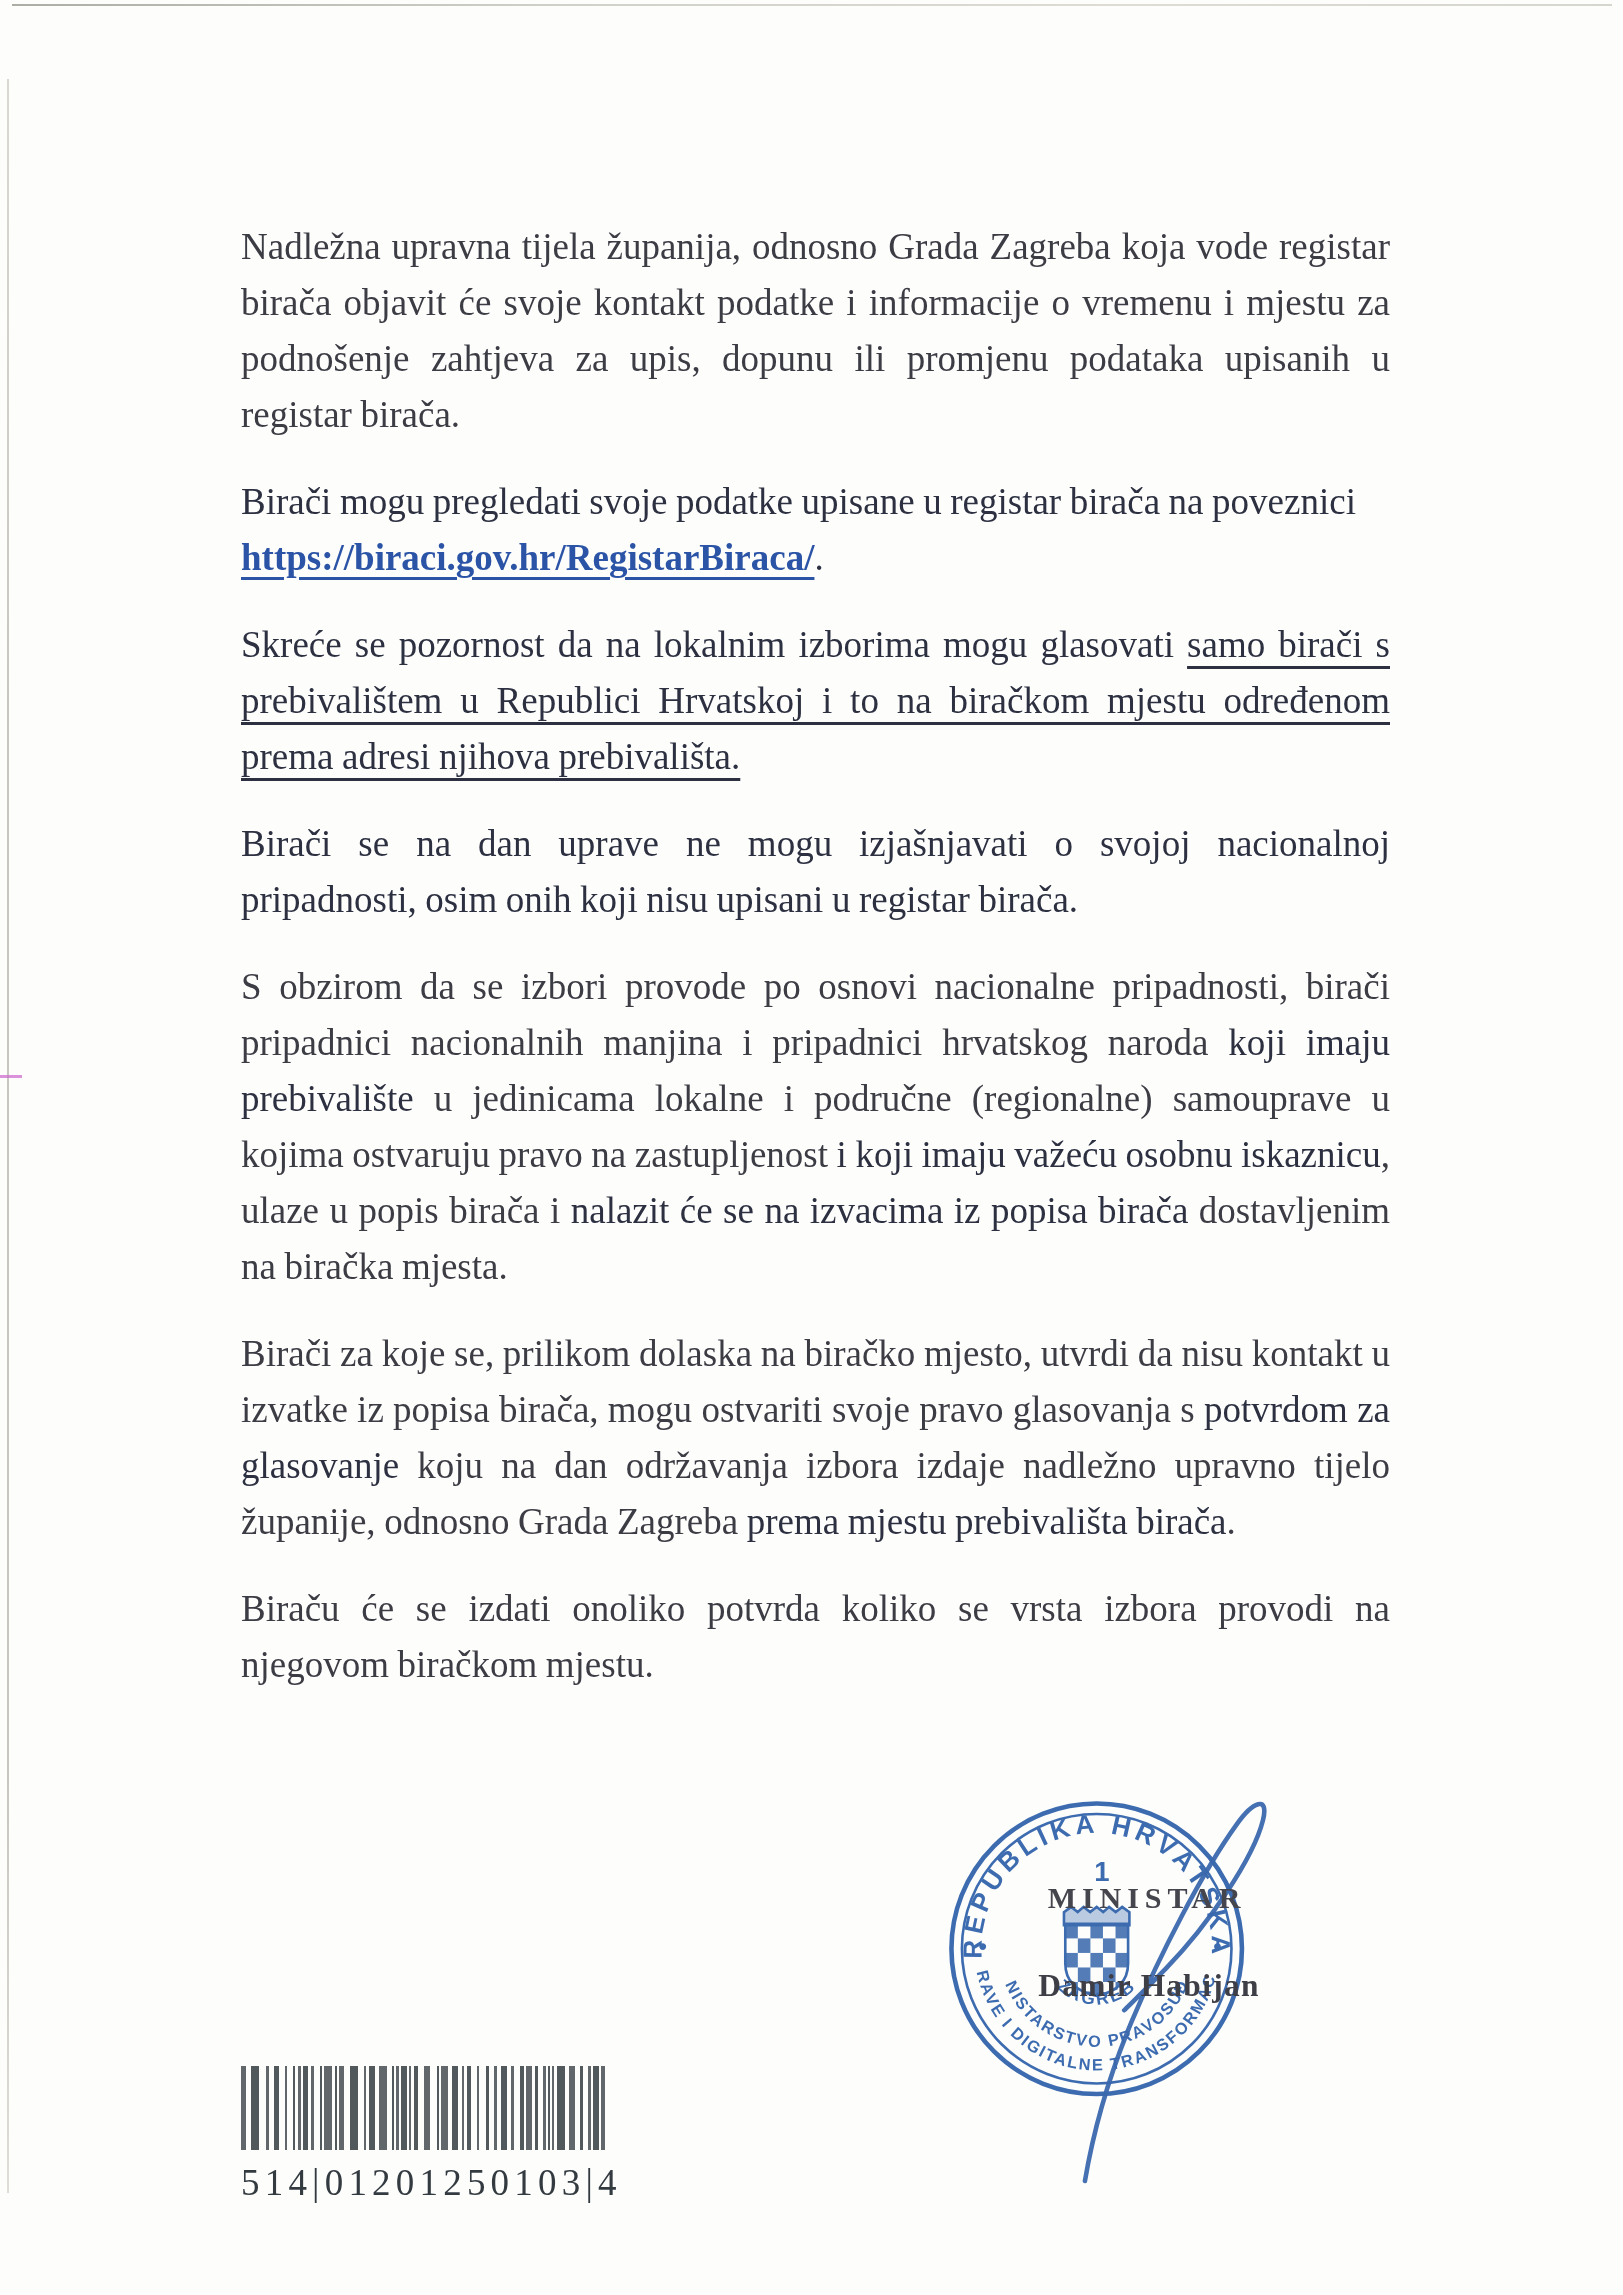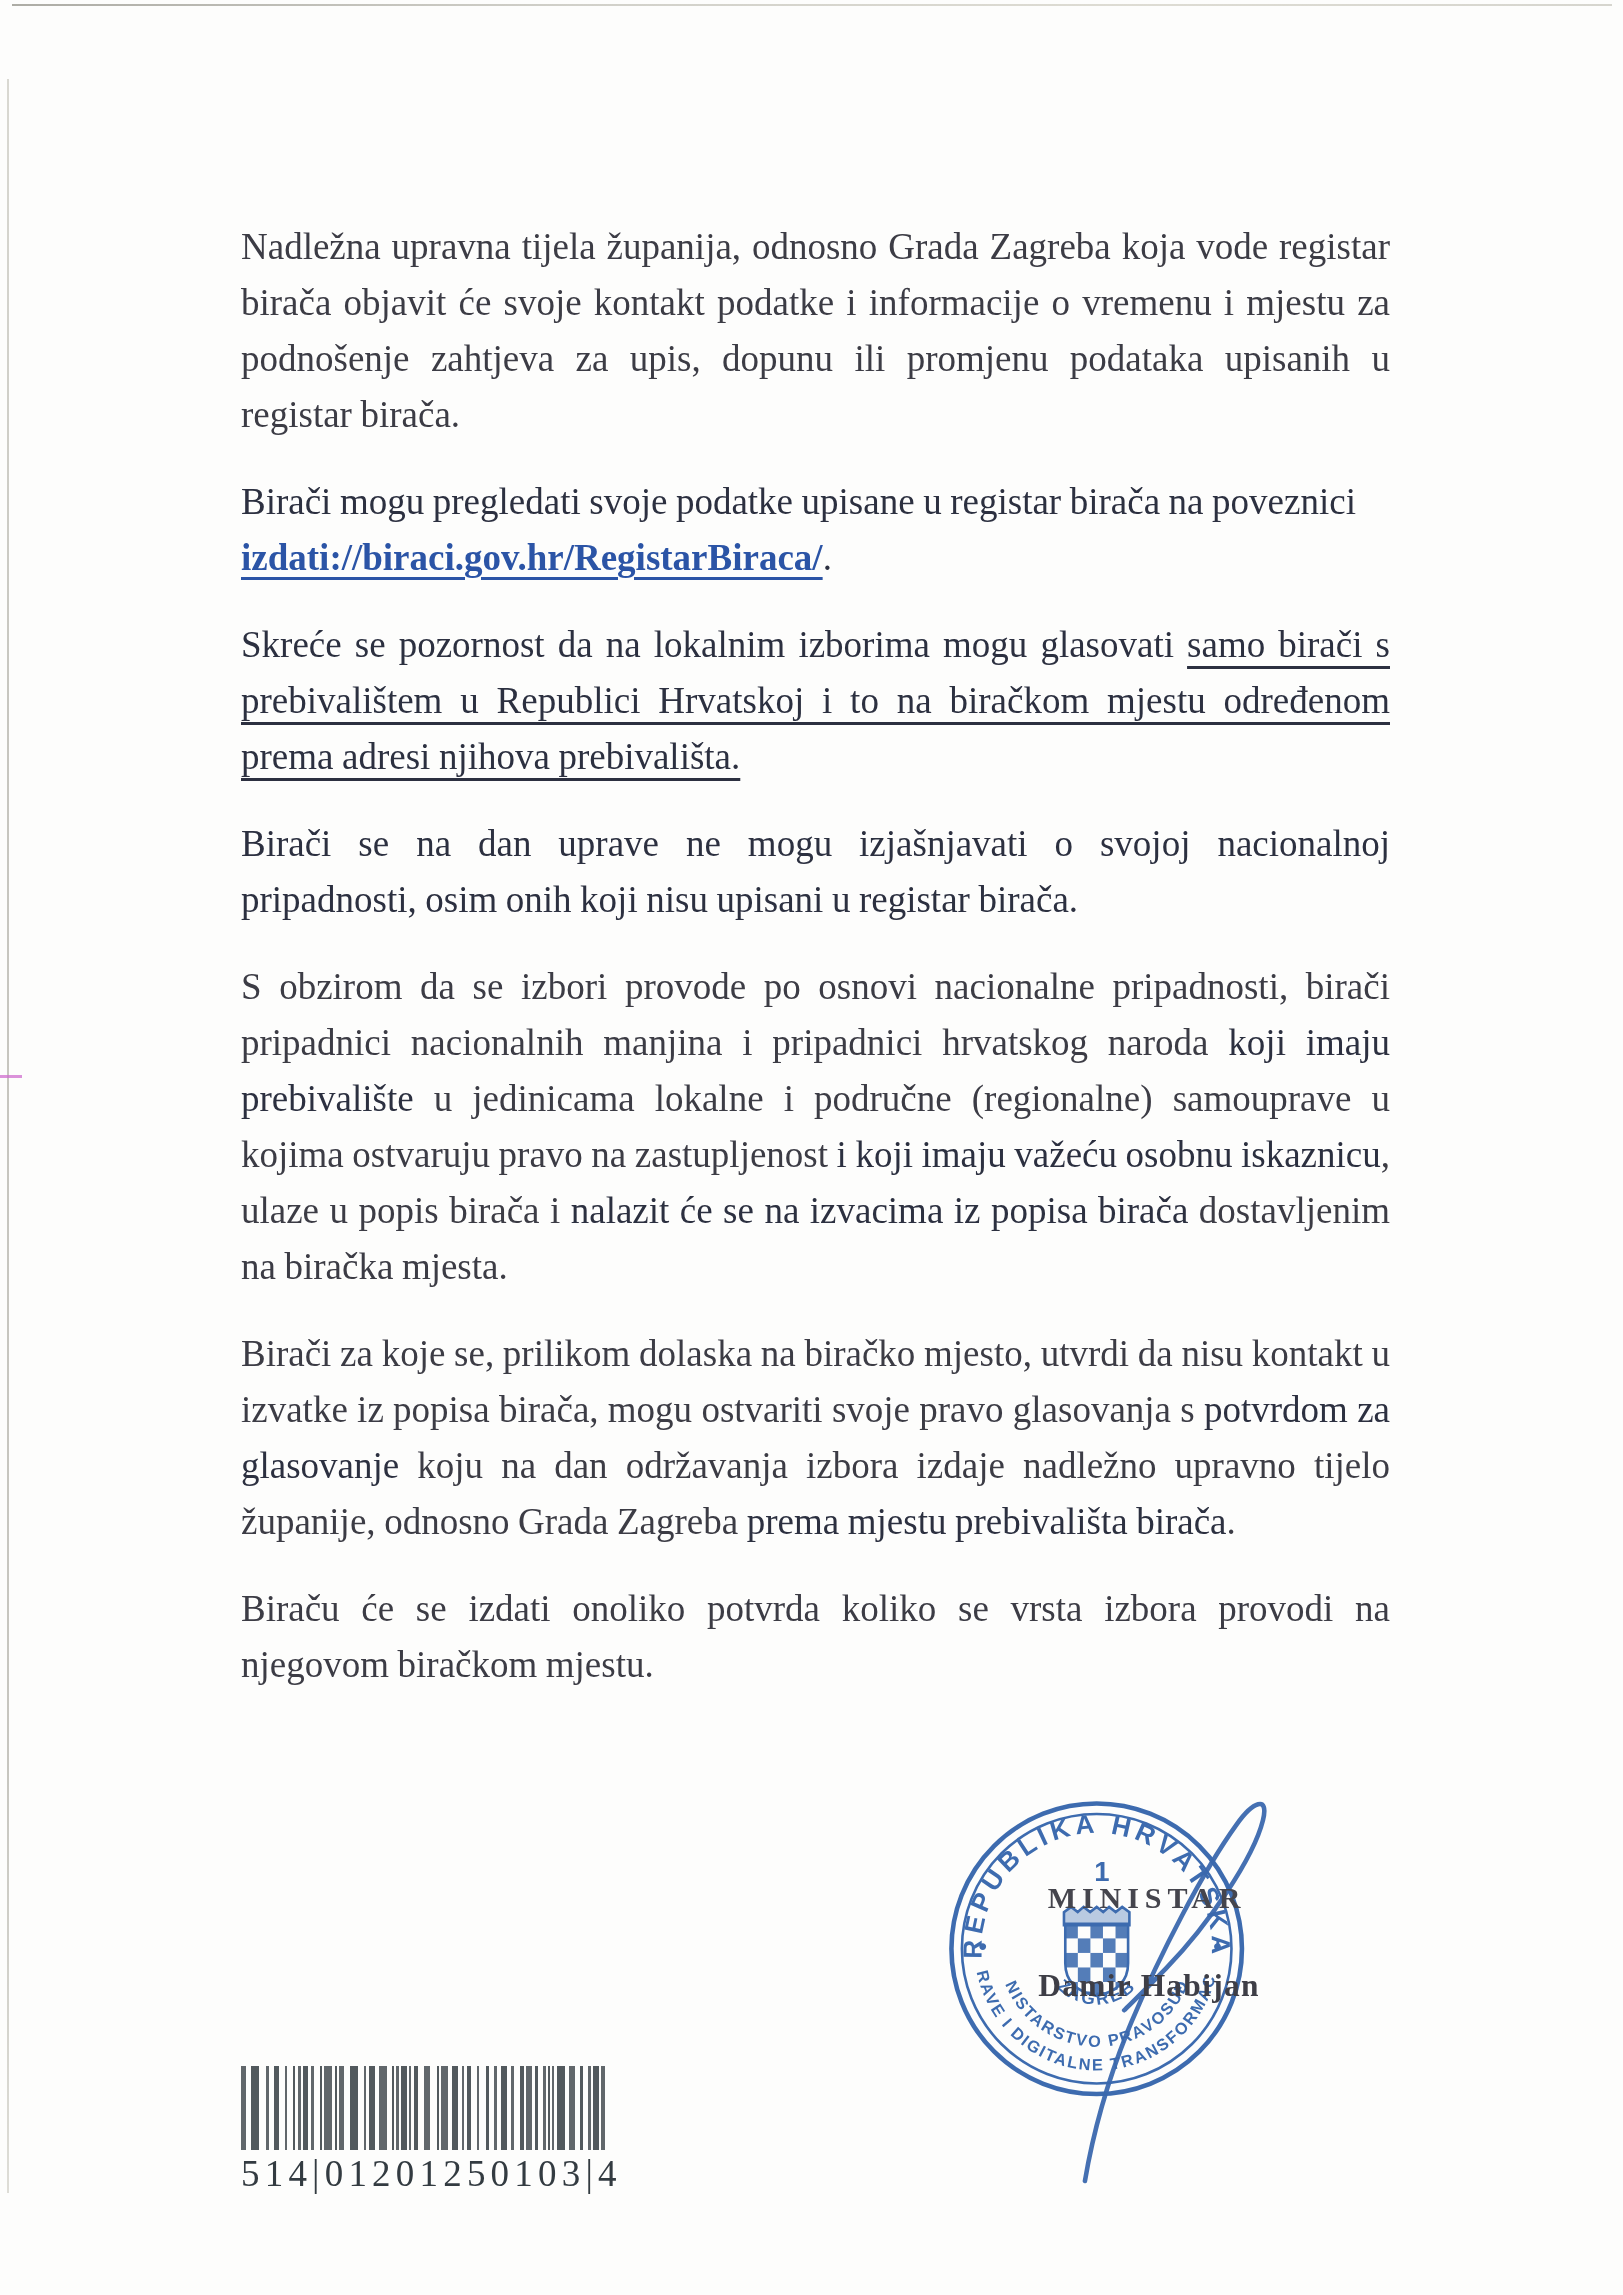--- a/index.html
+++ b/index.html
@@ -28,37 +28,37 @@
     text-decoration:underline;text-decoration-thickness:3.3px;text-underline-offset:7.2px;cursor:pointer;}
   
   .stamp-wrap{position:absolute;left:869px;top:1759px;width:458px;height:458px;}
   .stamp-wrap svg{width:100%;height:100%;}
   
   .barcode{position:absolute;left:241px;top:2066px;}
   .barcode-bars{display:flex;align-items:stretch;height:84px;}
   .barcode-bars .bar{background:var(--barcode-ink,#454c51);opacity:.93;}
   .barcode-bars .bar:nth-child(odd){opacity:.85;}
   .barcode-value{
-    margin-top:2px;font-size:37px;letter-spacing:5.2px;
+    margin-top:11px;font-size:37px;letter-spacing:5.2px;
     color:var(--barcode-text,#333b41);font-family:"Liberation Serif","DejaVu Serif",serif;
   }
 </style>
 </head>
 <body>
 
 <div class="scan-top"></div>
 <div class="scan-left"></div>
 <div class="scan-pink"></div>
 
 <div class="content">
 
   <p><span>Nadležna upravna tijela županija, odnosno Grada Zagreba koja vode registar birača objavit će svoje kontakt podatke i informacije o vremenu i mjestu za podnošenje zahtjeva za upis, dopunu ili promjenu podataka upisanih u registar birača.</span></p>
 
   <p><span class="b">Birači mogu pregledati svoje podatke upisane u registar birača na poveznici</span><br>
-  <a class="link">izdati://biraci.gov.hr/RegistarBiraca/</a><span class="b">.</span></p>
+  <a class="link">https://biraci.gov.hr/RegistarBiraca/</a><span class="b">.</span></p>
 
   <p><span class="b">Skreće se pozornost da na lokalnim izborima mogu glasovati </span><span class="b u">samo birači s prebivalištem u Republici Hrvatskoj i to na biračkom mjestu određenom prema adresi njihova prebivališta.</span></p>
 
   <p><span class="b">Birači se na dan uprave ne mogu izjašnjavati o svojoj nacionalnoj pripadnosti, osim onih koji nisu upisani u registar birača.</span></p>
 
   <p><span>S obzirom da se izbori provode po osnovi nacionalne pripadnosti, birači pripadnici nacionalnih manjina i pripadnici hrvatskog naroda </span><span class="b">koji imaju prebivalište</span><span> u jedinicama lokalne i područne (regionalne) samouprave u kojima ostvaruju pravo na zastupljenost </span><span class="b">i koji imaju važeću osobnu iskaznicu</span><span>, ulaze u popis birača i </span><span class="b">nalazit će se na izvacima iz popisa birača</span><span> dostavljenim na biračka mjesta.</span></p>
 
   <p><span>Birači za koje se, prilikom dolaska na biračko mjesto, utvrdi da nisu kontakt u izvatke iz popisa birača, mogu ostvariti svoje pravo glasovanja s </span><span class="b">potvrdom za glasovanje</span><span> koju na dan održavanja izbora izdaje nadležno upravno tijelo županije, odnosno Grada Zagreba </span><span class="b">prema mjestu prebivališta birača</span><span>.</span></p>
 
   <p><span>Biraču će se izdati onoliko potvrda koliko se vrsta izbora provodi na njegovom biračkom mjestu.</span></p>

